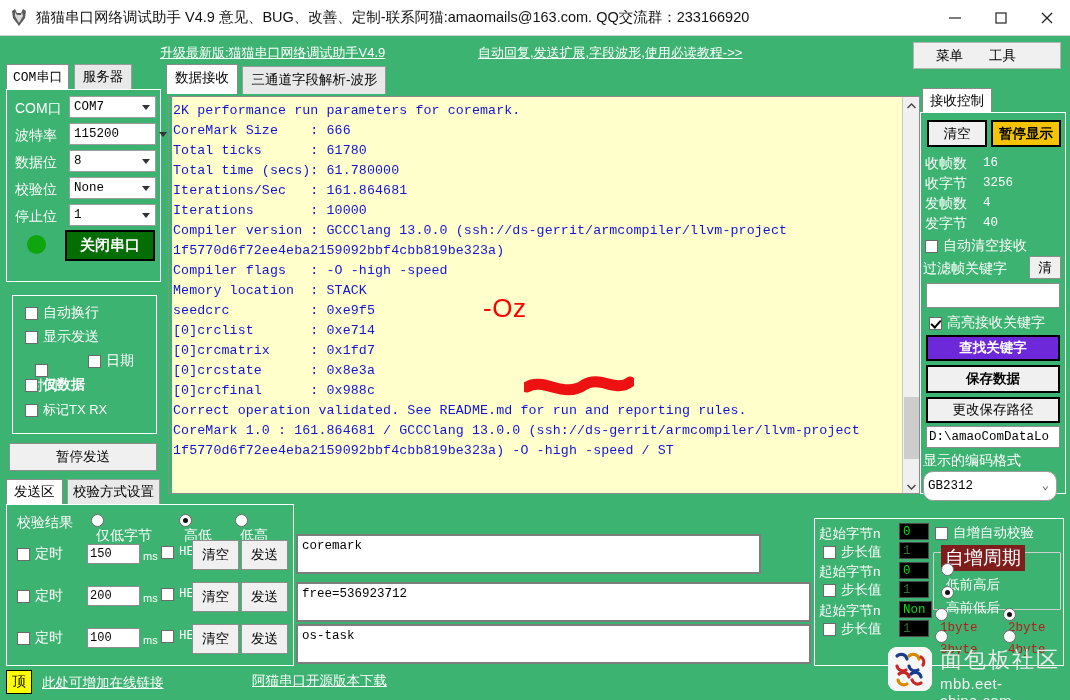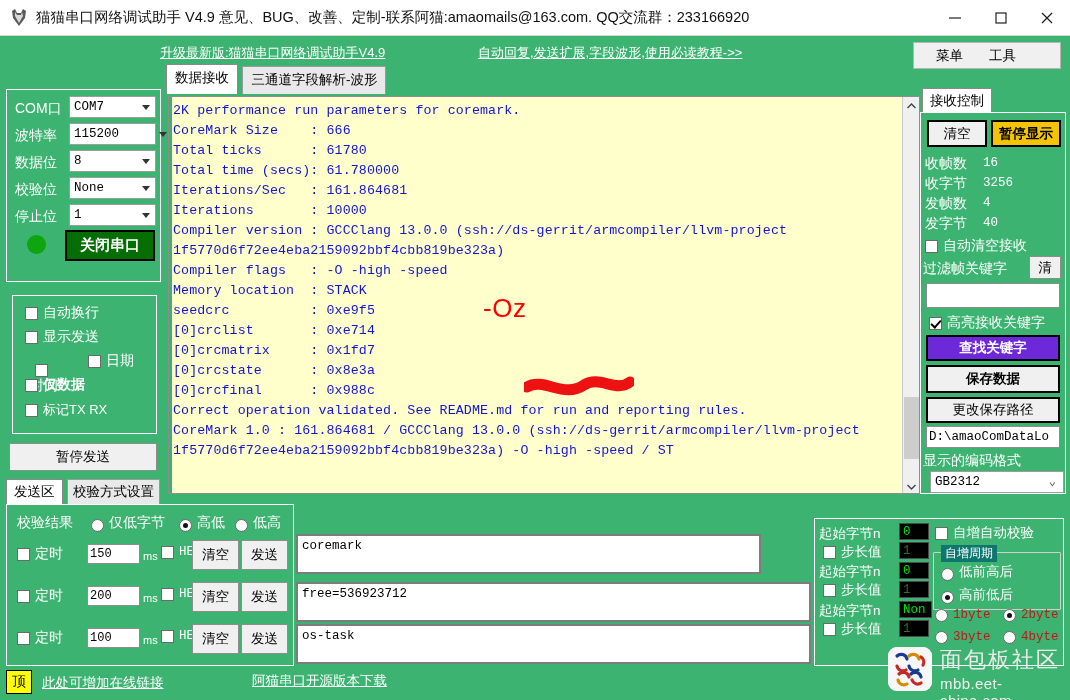--- a/index.html
+++ b/index.html
@@ -89,21 +89,21 @@
     flex:0 0 auto; position:relative;
   }
   .chk .box.checked::after {
     content:""; position:absolute; left:3px; top:0px; width:4px;height:8px;
     border:solid #000; border-width:0 2px 2px 0; transform:rotate(42deg);
   }
   .chk .t { margin-left:5px; color:#ffffff; font-size:14px; white-space:nowrap; }
   .chk .t.mono { font-family:"Liberation Mono",monospace; font-size:12.5px; }
   .chk .t.bold { font-weight:bold; }
 
-  .rad { position:absolute; display:flex; align-items:flex-end; cursor:pointer; }
+  .rad { position:absolute; display:flex; align-items:flex-start; cursor:pointer;flex-direction:column; }
   .rad .circ {
     width:13px;height:13px;border-radius:50%;background:#fff;border:1px solid #6a6a6a;
     flex:0 0 auto; position:relative;
   }
   .rad .circ.on::after{
     content:""; position:absolute; left:3px; top:3px; width:5px;height:5px;
     border-radius:50%; background:#111;
   }
   .rad .t { margin-left:5px; color:#ffffff; font-size:14px; white-space:nowrap;}
   .rad .t.red { color:#b71c1c; font-family:"Liberation Mono",monospace; font-size:12.5px;}
@@ -173,21 +173,21 @@
     position:absolute; left:0; top:2px; width:44px;height:44px;background:#f7f7f7;
     border-radius:9px;
   }
   .wm-cn { position:absolute; left:52px; top:0px; font-size:22px; color:#eaeaea; letter-spacing:2px;}
   .wm-en { position:absolute; left:52px; top:30px; font-size:15px; color:#f2f2f2; letter-spacing:0.4px;}
 
   .fieldset {
     position:absolute; border:1px solid #cfcfcf; border-radius:1px;
   }
   .fieldset-cap {
-    position:absolute; background:#0f766e; color:#ffffff; font-size:12px;
+    position:absolute; background:#7f1d1d; color:#ffffff; font-size:19px;
     padding:0 4px; white-space:nowrap;
   }
 </style>
 </head>
 <body>
 
 <div id="app">
 
   <div class="titlebar">
     <div class="title-icon">
@@ -217,20 +217,24 @@
     </div>
   </div>
 
   <div class="banner-link a1">升级最新版:猫猫串口网络调试助手V4.9</div>
   <div class="banner-link a2">自动回复,发送扩展,字段波形,使用必读教程-&gt;&gt;</div>
   <div class="menubox">
     <span>菜单</span>
     <span>工具</span>
   </div>
 
+  <div class="tabstrip" style="left:6px; top:64px;">
+    <span class="tab active" style="font-family:'Liberation Mono',monospace;font-size:13px;padding:3px 6px 4px 6px;">COM串口</span>
+    <span class="tab" style="padding:3px 8px 4px 8px;">服务器</span>
+  </div>
 
   <div class="grp" style="left:6px; top:89px; width:155px; height:193px;">
     <div class="lbl" style="left:8px; top:10px;">COM口</div>
     <div class="lbl" style="left:8px; top:37px;">波特率</div>
     <div class="lbl" style="left:8px; top:64px;">数据位</div>
     <div class="lbl" style="left:8px; top:91px;">校验位</div>
     <div class="lbl" style="left:8px; top:118px;">停止位</div>
 
     <div class="combo" style="left:62px; top:6px;  width:87px; height:22px;">
       <span>COM7</span>
@@ -434,21 +438,21 @@
         <span class="t">高亮接收关键字</span>
       </div>
 
     <div class="btn green thick" style="left:5px; top:222px; width:134px; height:26px;">查找关键字</div>
     <div class="btn bold thick" style="left:5px; top:252px; width:134px; height:28px;">保存数据</div>
     <div class="btn thick" style="left:5px; top:284px; width:134px; height:26px;">更改保存路径</div>
     <div class="txtin" style="left:5px; top:313px; width:134px; height:22px; font-size:12.5px;">
       <span>D:\amaoComDataLo</span>
       </div>
     <div class="lbl" style="left:2px; top:339px;">显示的编码格式</div>
-    <div class="combo" style="left:9px; top:358px; width:134px; height:22px;">
+    <div class="combo" style="left:2px; top:358px; width:134px; height:30px;border-radius:10px;">
       <span>GB2312</span>
         <i class="arrow2">⌄</i>
       </div>
   </div>
 
   <div class="sendbox" style="left:296px; top:534px; width:465px; height:40px;">
     <span>coremark</span></div>
   <div class="sendbox" style="left:296px; top:582px; width:515px; height:40px;">
     <span>free=536923712</span></div>
   <div class="sendbox" style="left:296px; top:624px; width:515px; height:40px;">

